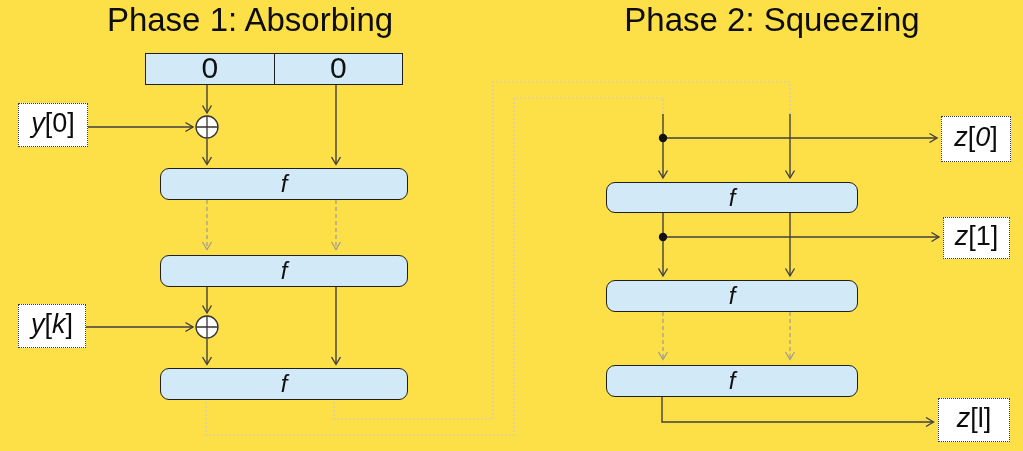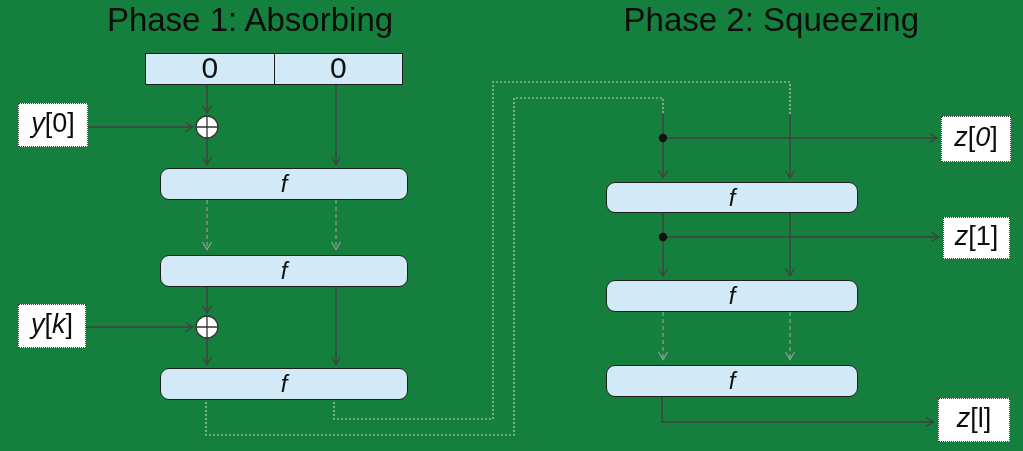--- a/index.html
+++ b/index.html
@@ -1,19 +1,19 @@
 <!DOCTYPE html>
 <html><head>
 <meta charset="utf-8">
 <style>
   html,body{margin:0;padding:0;background:#ffffff;}
   #stage{
     position:relative;
     width:1023px;height:451px;
-    background:#15803d;
+    background:#fde047;
     font-family:"Liberation Sans", sans-serif;
     overflow:hidden;
   }
   #lines{position:absolute;left:0;top:0;}
   .title{
     position:absolute;top:1px;
     font-size:33px;color:#0d0d0d;
     text-align:center;white-space:nowrap;
   }
   .state-box{
@@ -98,21 +98,21 @@
       <circle cx="207" cy="127" r="11"></circle>
       <path d="M196,127 H218 M207,116 V138" fill="none"></path>
     </g>
     <g fill="#ffffff" stroke="#333333" stroke-width="1.3">
       <circle cx="207" cy="327" r="11"></circle>
       <path d="M196,327 H218 M207,316 V338" fill="none"></path>
     </g>
   </svg>
 
   <div class="title" style="left:59px;width:382px;">Phase 1: Absorbing</div>
-  <div class="title" style="left:537px;width:382px;text-align:right;">Phase 2: Squeezing</div>
+  <div class="title" style="left:581px;width:382px;">Phase 2: Squeezing</div>
 
   <div class="state-box">
     <div class="state-cell first">0</div>
     <div class="state-cell">0</div>
   </div>
 
   <div class="fbox" style="left:160px;top:168px;width:248px;height:32px;">f</div>
   <div class="fbox" style="left:160px;top:255px;width:248px;height:32px;">f</div>
   <div class="fbox" style="left:160px;top:368px;width:248px;height:32px;">f</div>
 

